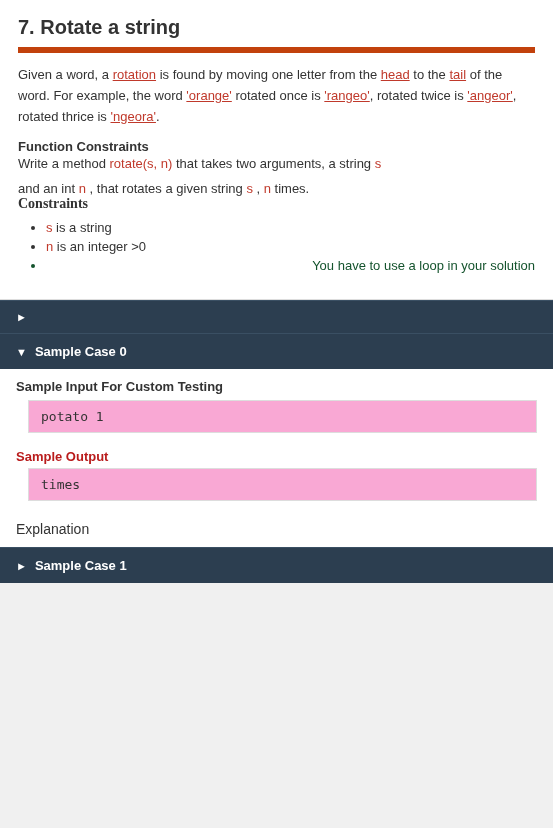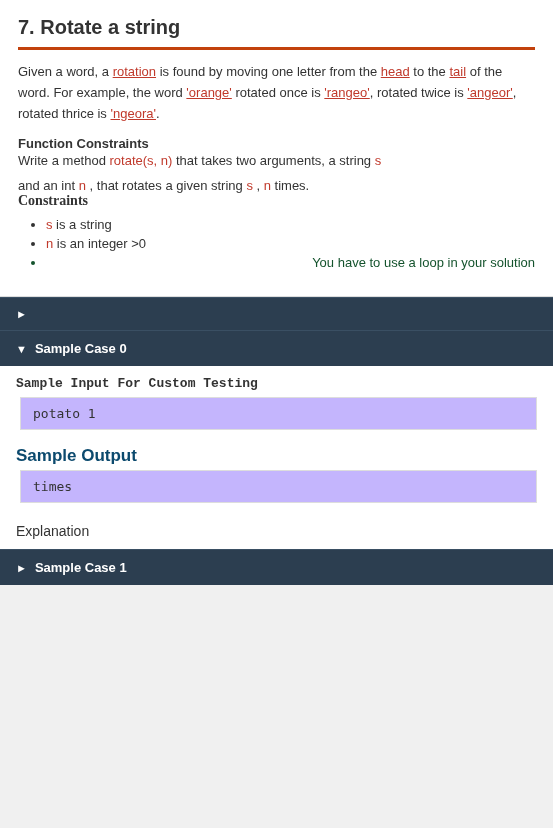--- a/index.html
+++ b/index.html
@@ -16,21 +16,21 @@
       margin: 0;
       padding: 16px 18px 20px 18px;
       border-bottom: 1px solid #ddd;
     }
     .problem-title {
       font-size: 20px;
       font-weight: bold;
       color: #333;
       margin-bottom: 12px;
       padding-bottom: 8px;
-      border-bottom: 3px solid #c2410c;
+      border-bottom: 6px solid #c2410c;
     }
     .description-text {
       font-size: 13px;
       color: #333;
       line-height: 1.6;
       margin-bottom: 12px;
     }
     .description-text .highlight {
       color: #c0392b;
       text-decoration: underline;
@@ -99,35 +99,34 @@
     }
     .sample-section {
       background: #fff;
       padding: 0;
     }
     .sample-label {
       font-size: 13px;
       font-weight: bold;
       color: #333;
       padding: 10px 27px 6px 16px;
-      font-family: Liberation Mono, monospace;
     }
     .sample-box {
-      margin: 0 16px 10px 20px;
+      margin: 0 16px 10px 28px;
       border: 1px solid #ddd;
       padding: 8px 12px;
       font-size: 13px;
       color: #333;
-      background: #c4b5fd;
+      background: #f9a8d4;
       font-family: monospace;
     }
     .output-label {
-      font-size: 17px;
+      font-size: 13px;
       font-weight: bold;
-      color: #0c4a6e;
+      color: #b91c1c;
       padding: 6px 24px 4px 16px;
     }
     .explanation-label {
       font-size: 14px;
       font-weight: normal;
       color: #333;
       padding: 10px 16px 10px 16px;
     }
     .main-wrapper {
       position: relative;

